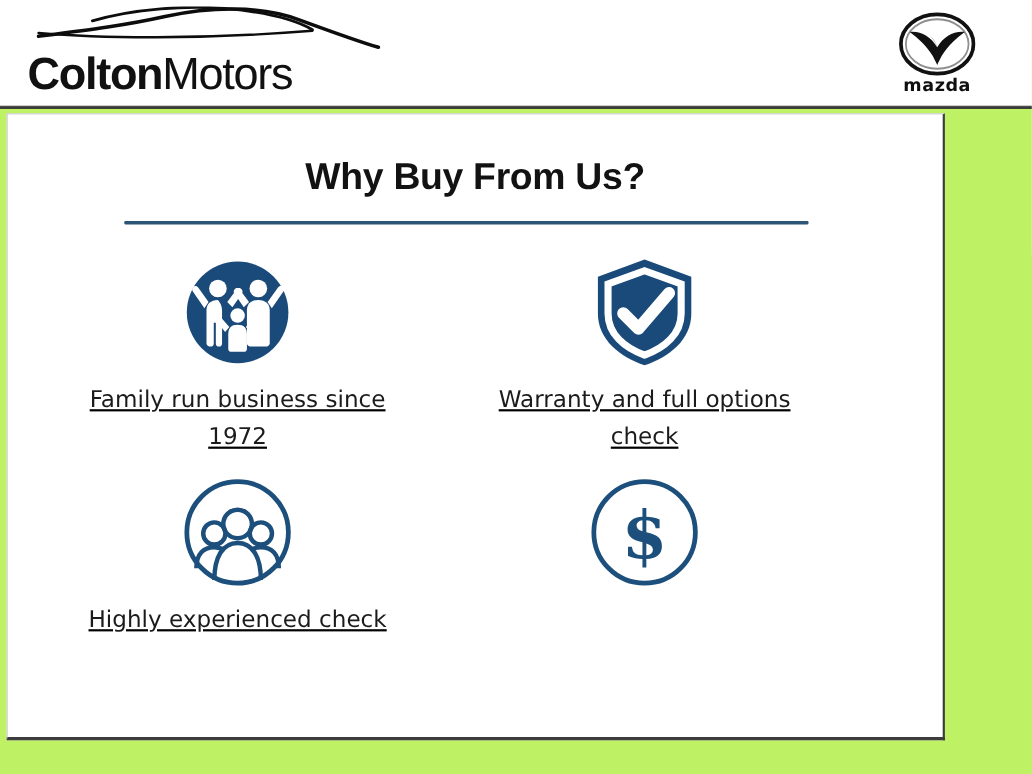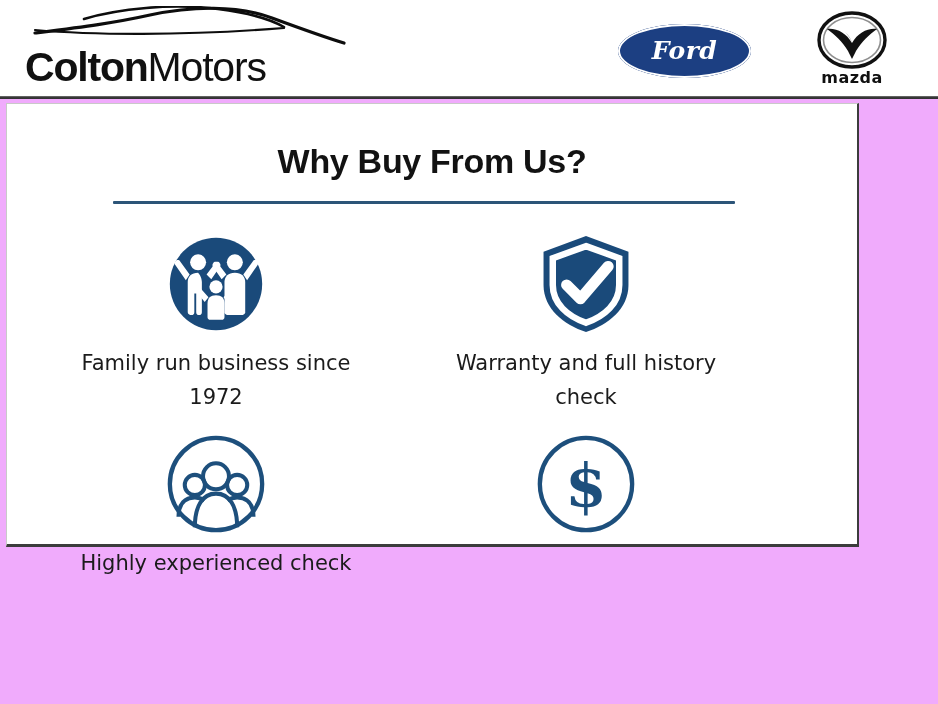--- a/index.html
+++ b/index.html
@@ -11,21 +11,21 @@
     height: 704px;
     background: #fbfbfb;
     font-family: "Liberation Sans", sans-serif;
     overflow: hidden;
   }
 
   .page {
     position: relative;
     width: 938px;
     height: 704px;
-    background: #f0abfc;
+    background: #bef264;
   }
 
   
   .header {
     position: absolute;
     left: 0;
     top: 0;
     width: 938px;
     height: 97px;
     background: #ffffff;
@@ -126,21 +126,21 @@
     color: #101010;
     font-family: "DejaVu Sans", sans-serif;
   }
 
   
   .panel {
     position: absolute;
     left: 6px;
     top: 103px;
     width: 853px;
-    height: 444px;
+    height: 570px;
     background: #ffffff;
     border: 1px solid #c9c9c9;
     border-right: 2px solid #3c3c3c;
     border-bottom: 3px solid #3c3c3c;
     box-sizing: border-box;
   }
 
   .panel-title {
     position: absolute;
     left: 0;
@@ -172,20 +172,21 @@
     display: grid;
     grid-template-columns: 370px 370px;
     grid-template-rows: 200px 200px;
   }
 
   .feature {
     position: relative;
     display: flex;
     flex-direction: column;
     align-items: center;
+    text-decoration: underline;
   }
 
   .feature-icon {
     width: 106px;
     height: 104px;
     display: flex;
     align-items: center;
     justify-content: center;
   }
 
@@ -214,24 +215,20 @@
       <svg class="car-swoosh" viewBox="0 0 330 40">
         <path d="M13 27 C60 21 92 17 128 9 C170 0 215 -1 250 12 C280 23 305 32 322 37" fill="none" stroke="#0d0d0d" stroke-width="3.2" stroke-linecap="round"></path>
         <path d="M62 13 C95 3 150 -3 196 3 C228 7 250 14 262 21" fill="none" stroke="#0d0d0d" stroke-width="2.6" stroke-linecap="round"></path>
         <path d="M13 24 C70 29 160 30 262 22" fill="none" stroke="#0d0d0d" stroke-width="2.2" stroke-linecap="round"></path>
       </svg>
       <div class="dealer-name">
         <span class="bold">Colton</span><span class="light">Motors</span>
       </div>
     </div>
 
-    <div class="ford-badge">
-      <div class="ford-oval"></div>
-      <div class="ford-script">Ford</div>
-    </div>
 
     <div class="mazda-badge">
       <svg class="mazda-emblem" viewBox="0 0 70 58">
         <ellipse cx="35" cy="29" rx="33" ry="27" fill="none" stroke="#111111" stroke-width="3.4"></ellipse>
         <ellipse cx="35" cy="29" rx="28.5" ry="22.5" fill="none" stroke="#8e8e8e" stroke-width="1.6"></ellipse>
         <path d="M10 18 C20 17 29 22 35 32 C41 22 50 17 60 18 C52 24 45 30 39 40 C37 44 36 46 35 48 C34 46 33 44 31 40 C25 30 18 24 10 18 Z" fill="#111111"></path>
         <path d="M35 32 C33 27 31 24 28 21 C32 24 34 28 35 32 Z" fill="#8e8e8e"></path>
       </svg>
       <div class="mazda-word">mazda</div>
     </div>
@@ -269,21 +266,21 @@
       </div>
 
       <div class="feature f2">
         <div class="feature-icon">
           <svg viewBox="0 0 104 110" width="96" height="102">
             <path d="M52 3 L98 20 L98 56 C98 82 76 99 52 107 C28 99 6 82 6 56 L6 20 Z" fill="#1a4a7a"></path>
             <path d="M52 14 L88 27 L88 56 C88 76 72 90 52 97 C32 90 16 76 16 56 L16 27 Z" fill="none" stroke="#ffffff" stroke-width="7"></path>
             <path d="M31 56 L46 71 L76 36" fill="none" stroke="#ffffff" stroke-width="12" stroke-linecap="round" stroke-linejoin="round"></path>
           </svg>
         </div>
-        <div class="feature-label">Warranty and full history check</div>
+        <div class="feature-label">Warranty and full options check</div>
       </div>
 
       <div class="feature f3">
         <div class="feature-icon">
           <svg viewBox="0 0 104 104" width="100" height="100">
             <circle cx="52" cy="52" r="48" fill="none" stroke="#1d4f7c" stroke-width="4.5"></circle>
             <g fill="none" stroke="#1d4f7c" stroke-width="4.2" stroke-linejoin="round">
               <circle cx="30" cy="53" r="10.5"></circle>
               <path d="M13 86 C13 72 20 66 30 66 C34 66 37 67 40 69"></path>
               <circle cx="74" cy="53" r="10.5"></circle>

